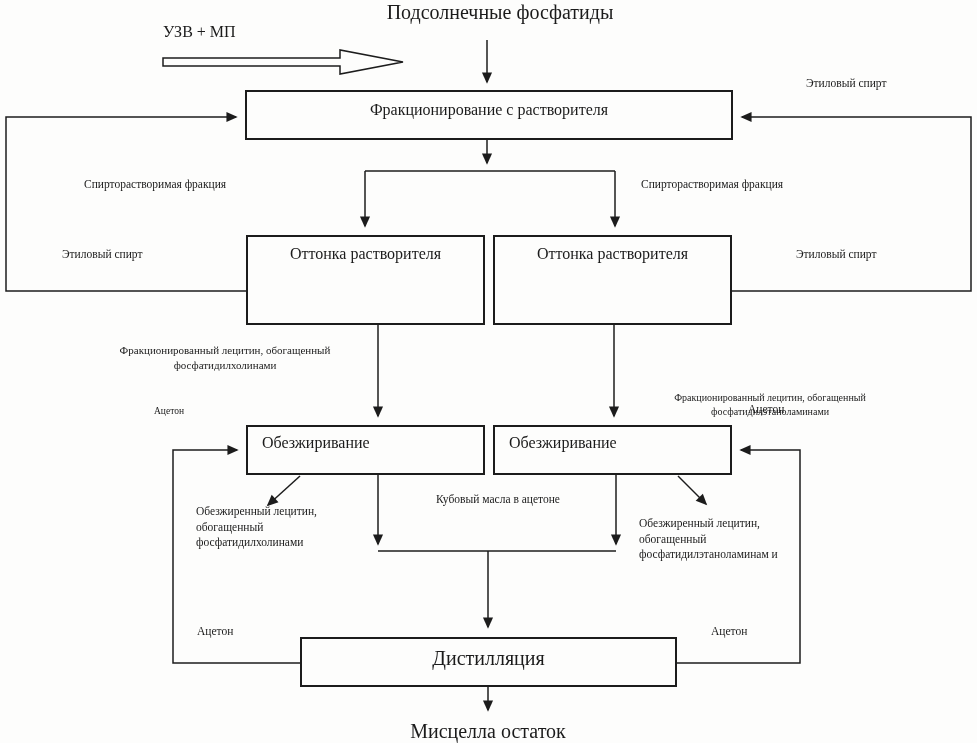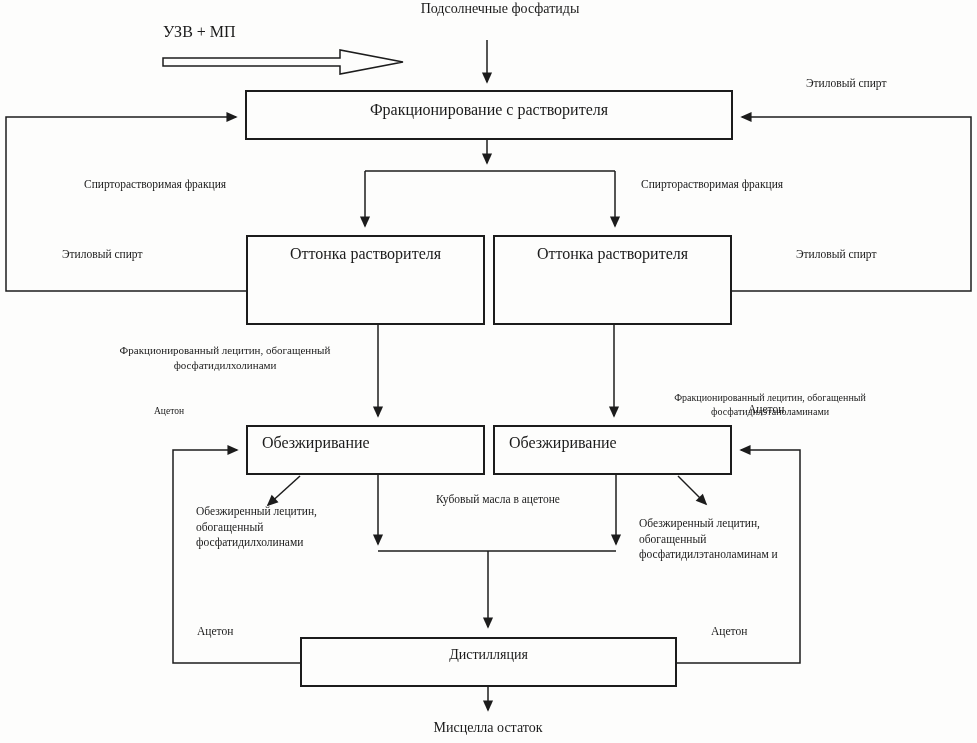--- a/index.html
+++ b/index.html
@@ -14,21 +14,21 @@
   svg.wires{position:absolute;left:0;top:0;width:977px;height:743px;}
   .box{
     position:absolute;
     border:2px solid #1c1c1c;
     box-sizing:border-box;
     background:transparent;
   }
   .box.center{display:flex;justify-content:center;align-items:flex-start;}
   .lbl{position:absolute;white-space:nowrap;}
   .lbl.wrap{white-space:normal;line-height:1.35;}
-  .fs14{font-size:14px;}
+  .fs14{font-size:20px;}
   .fs13{font-size:16px;}
   .fs11{font-size:11.5px;}
   .fs10{font-size:10px;margin-top:48px;}
   .fs9{font-size:9.5px;}
   .tc{text-align:center;}
 </style>
 </head>
 <body>
 
 <div class="canvas">

